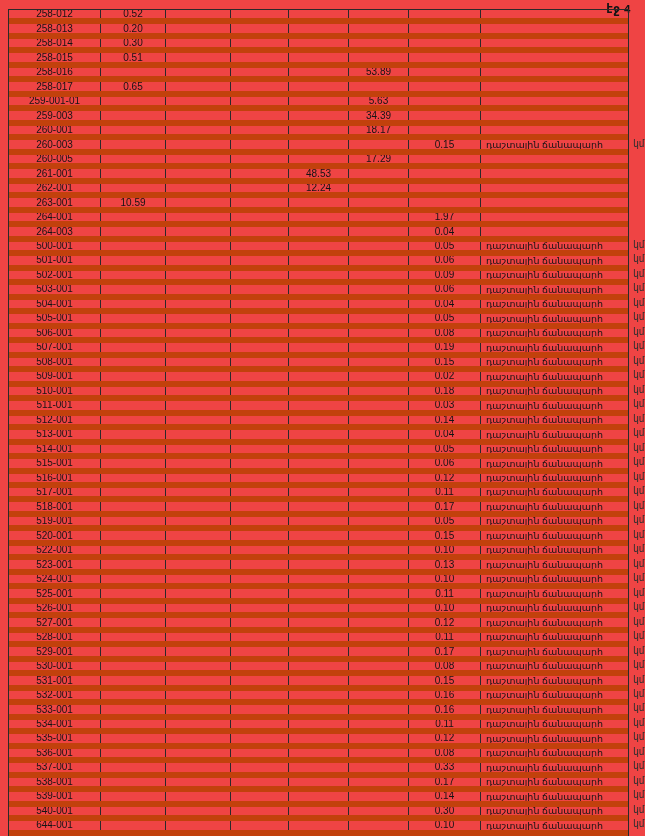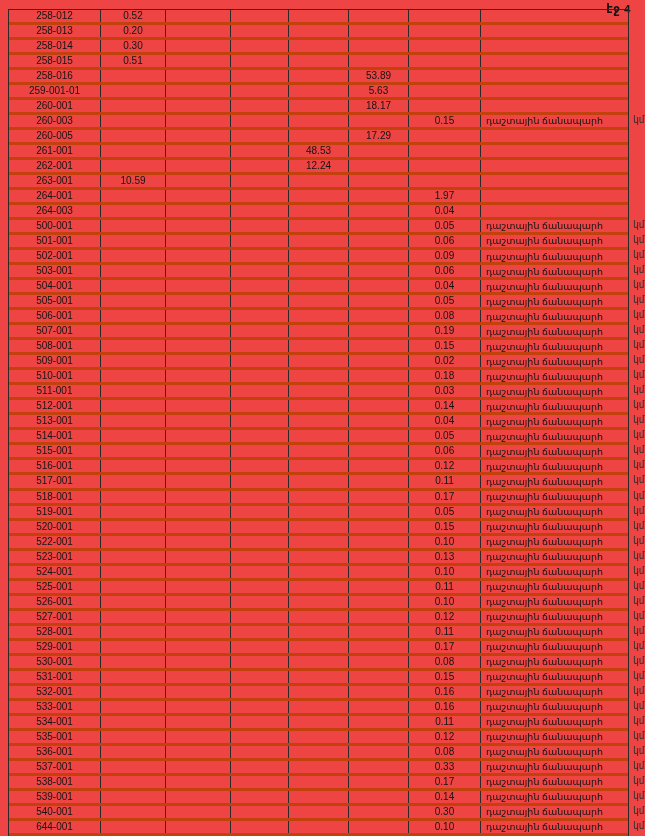--- a/index.html
+++ b/index.html
@@ -34,21 +34,21 @@
     flex-direction: column;
     border: 1px solid #2a2a2a;
     border-bottom: none;
     box-sizing: content-box;
   }
   .row {
     position: relative;
     flex: 1 1 auto;
     display: grid;
     grid-template-columns: 92px 65px 65px 58px 60px 60px 72px 1fr;
-    border-bottom: 3px solid #c2410c;
+    border-bottom: 6px solid #c2410c;
     min-height: 0;
   }
   .cell {
     display: flex;
     align-items: center;
     justify-content: center;
     border-right: 1px solid #2a2a2a;
     font-size: 10px;
     line-height: 1;
     overflow: hidden;
@@ -127,26 +127,48 @@
         <div class="cell c2"></div>
         <div class="cell c3"></div>
         <div class="cell c4"></div>
         <div class="cell c5"></div>
         <div class="cell c6">53.89</div>
         <div class="cell c7"></div>
         <div class="cell c8"></div>
         <span class="unit"></span>
       </div>
       <div class="row">
+        <div class="cell c1">258-017</div>
+        <div class="cell c2">0.65</div>
+        <div class="cell c3"></div>
+        <div class="cell c4"></div>
+        <div class="cell c5"></div>
+        <div class="cell c6"></div>
+        <div class="cell c7"></div>
+        <div class="cell c8"></div>
+        <span class="unit"></span>
+      </div>
+      <div class="row">
         <div class="cell c1">259-001-01</div>
         <div class="cell c2"></div>
         <div class="cell c3"></div>
         <div class="cell c4"></div>
         <div class="cell c5"></div>
         <div class="cell c6">5.63</div>
+        <div class="cell c7"></div>
+        <div class="cell c8"></div>
+        <span class="unit"></span>
+      </div>
+      <div class="row">
+        <div class="cell c1">259-003</div>
+        <div class="cell c2"></div>
+        <div class="cell c3"></div>
+        <div class="cell c4"></div>
+        <div class="cell c5"></div>
+        <div class="cell c6">34.39</div>
         <div class="cell c7"></div>
         <div class="cell c8"></div>
         <span class="unit"></span>
       </div>
       <div class="row">
         <div class="cell c1">260-001</div>
         <div class="cell c2"></div>
         <div class="cell c3"></div>
         <div class="cell c4"></div>
         <div class="cell c5"></div>

